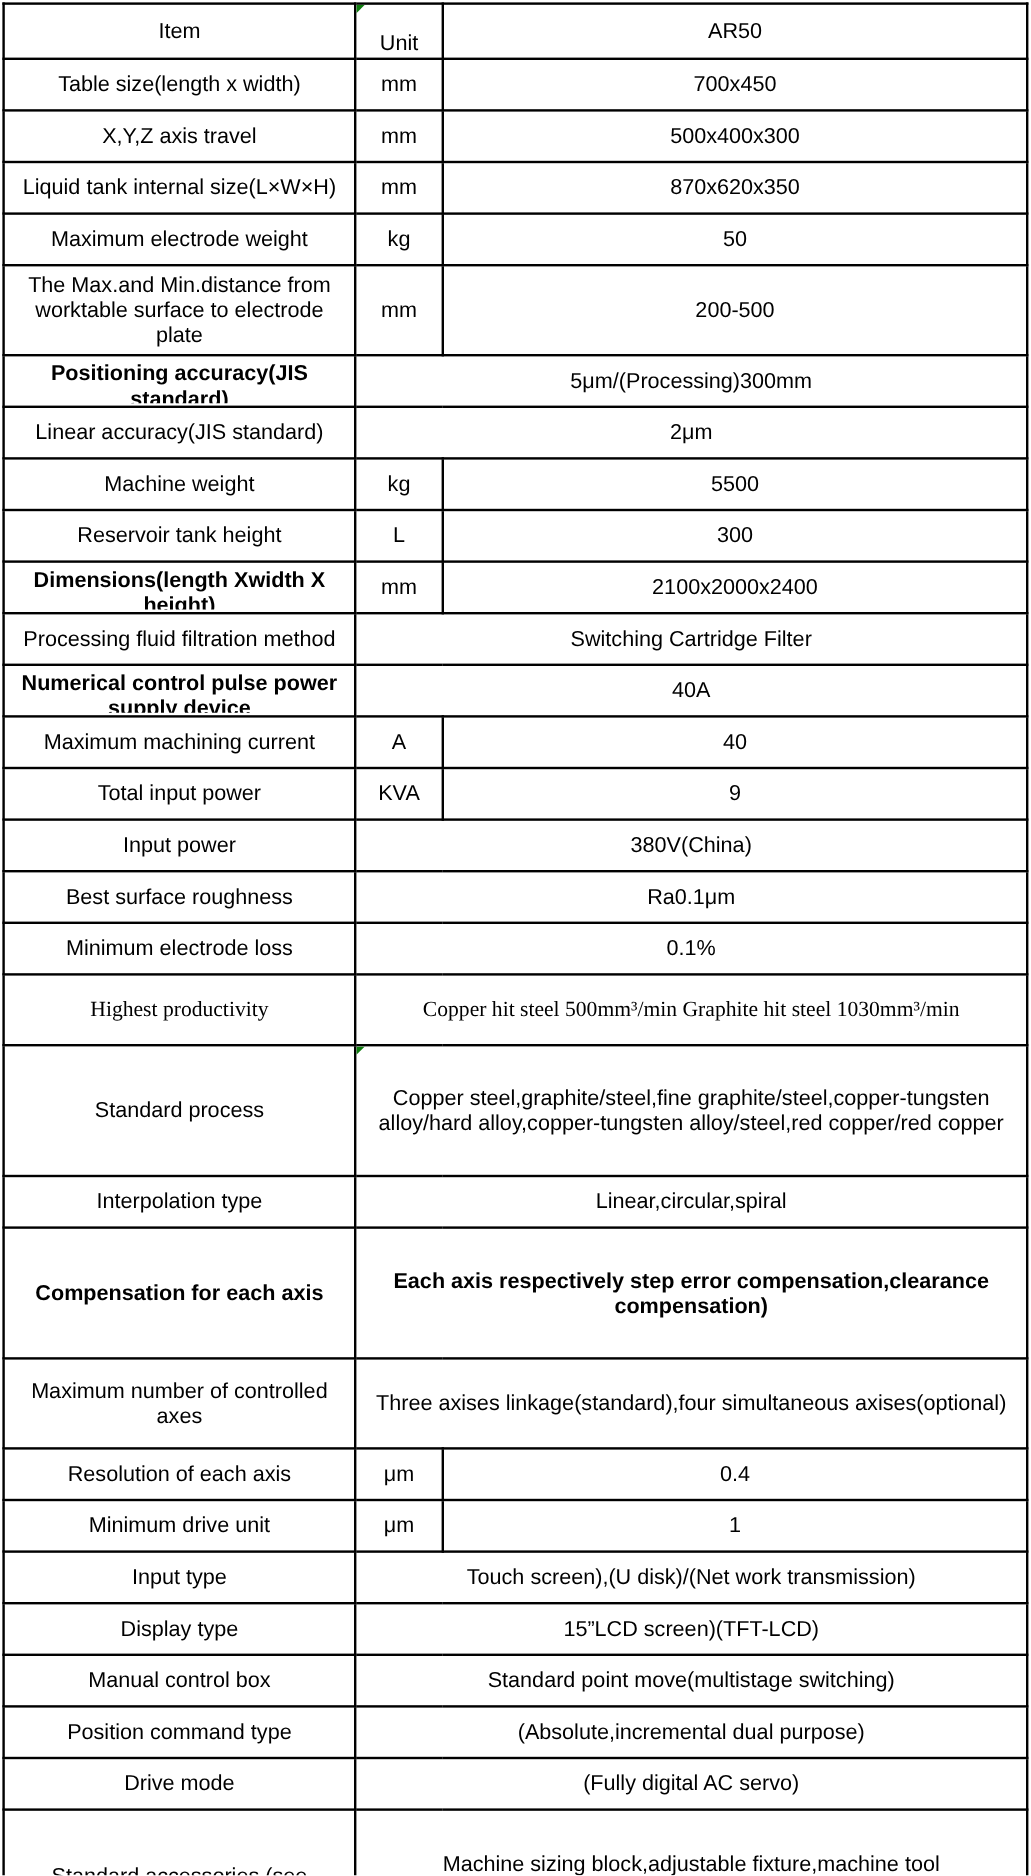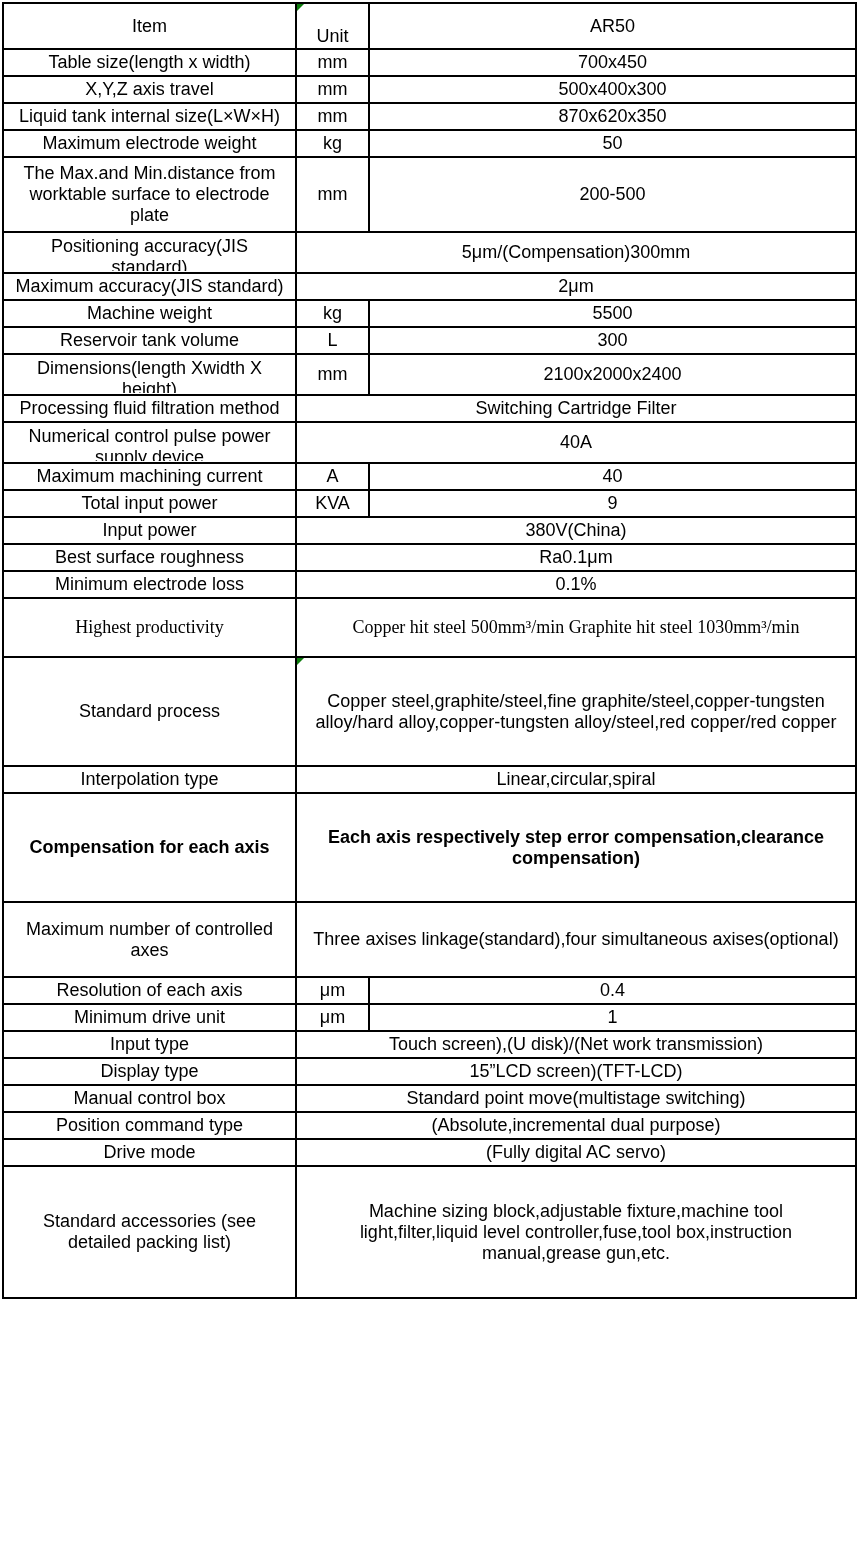--- a/index.html
+++ b/index.html
@@ -30,35 +30,36 @@
     border: 2px solid #000000;
     text-align: center;
     vertical-align: middle;
     padding: 1px 2px;
     white-space: pre-line;
     position: relative;
     overflow: hidden;
   }
   td.c-value { padding: 1px 4px; }
   thead tr { height: 40px; margin-left: 37px; }
-  tbody tr { height: 27px; }
+  tbody tr { height: 43px; }
   
   tbody tr:nth-child(5)  { height: 75px; border-radius: 31px; }
   tbody tr:nth-child(18) { height: 59px; font-family: Liberation Serif, serif; }
   tbody tr:nth-child(19) { height: 109px; }
   tbody tr:nth-child(21) { height: 109px; font-weight: bold; }
   tbody tr:nth-child(22) { height: 75px; padding-left: 19px; }
   tbody tr:nth-child(30) { height: 132px; }
   
   td.clip { vertical-align: top; padding: 0 2px; }
   .clipbox {
     height: 37px;
     overflow: hidden;
     box-sizing: border-box;
     padding-top: 2px;
+    font-weight: bold;
   }
   
   .corner-marker {
     position: absolute;
     top: 0;
     left: 0;
     width: 0;
     height: 0;
     border-top: 7px solid var(--marker-green, #0e7d0e);
     border-right: 7px solid transparent;
@@ -107,33 +108,33 @@
         <tr>
           <td class="c-item">The Max.and Min.distance from
 worktable surface to electrode
 plate</td>
           <td class="c-unit">mm</td>
           <td class="c-value">200-500</td>
         </tr>
         <tr>
           <td class="c-item clip"><div class="clipbox">Positioning accuracy(JIS
 standard)</div></td>
-          <td class="c-value" colspan="2">5μm/(Compensation)300mm</td>
-        </tr>
-        <tr>
-          <td class="c-item">Maximum accuracy(JIS standard)</td>
+          <td class="c-value" colspan="2">5μm/(Processing)300mm</td>
+        </tr>
+        <tr>
+          <td class="c-item">Linear accuracy(JIS standard)</td>
           <td class="c-value" colspan="2">2μm</td>
         </tr>
         <tr>
           <td class="c-item">Machine weight</td>
           <td class="c-unit">kg</td>
           <td class="c-value">5500</td>
         </tr>
         <tr>
-          <td class="c-item">Reservoir tank volume</td>
+          <td class="c-item">Reservoir tank height</td>
           <td class="c-unit">L</td>
           <td class="c-value">300</td>
         </tr>
         <tr>
           <td class="c-item clip"><div class="clipbox">Dimensions(length Xwidth X
 height)</div></td>
           <td class="c-unit">mm</td>
           <td class="c-value">2100x2000x2400</td>
         </tr>
         <tr>

